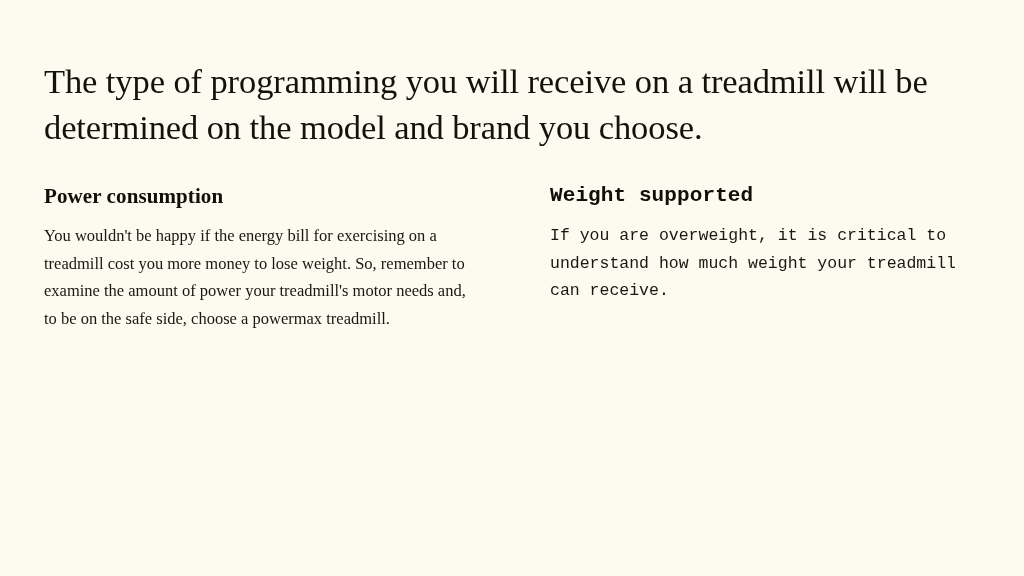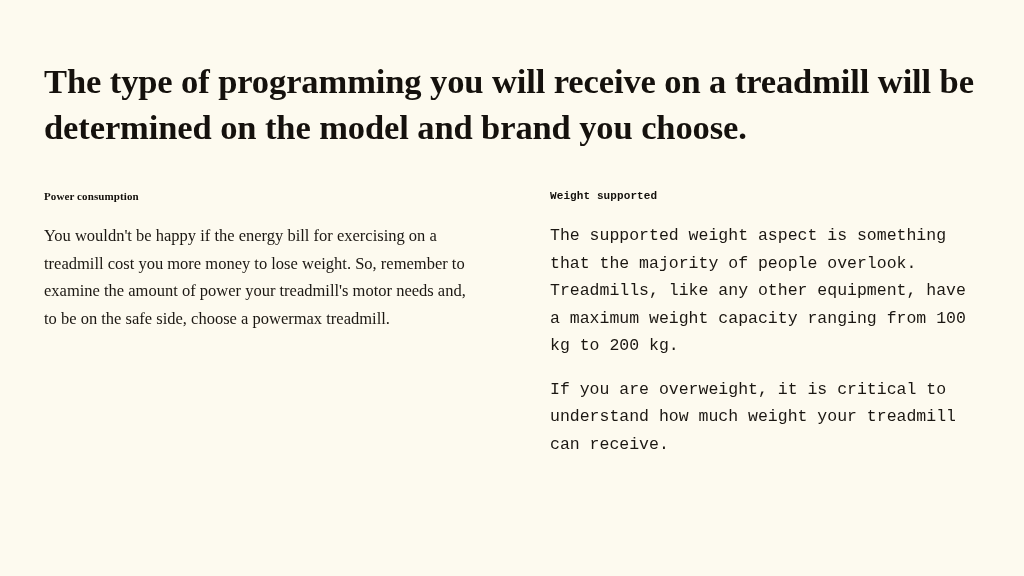--- a/index.html
+++ b/index.html
@@ -22,21 +22,21 @@
     -webkit-font-smoothing: antialiased;
   }
 
   .slide-title {
     position: absolute;
     left: 44px;
     top: 58px;
     width: 936px;
     font-size: 34.5px;
     line-height: 46px;
-    font-weight: 700;
+    font-weight: 400;
     letter-spacing: -0.1px;
     color: #15110d;
     margin: 0;
     white-space: pre-wrap;
   }
 
   .columns {
     position: absolute;
     left: 0;
     top: 186px;
@@ -46,21 +46,21 @@
   .column {
     position: absolute;
     top: 0;
     width: 432px;
   }
   .column-left  { left: 44px; }
   .column-right { left: 550px; font-family: Liberation Mono, monospace; }
 
   .column-heading {
     margin: 0 0 16px 0;
-    font-size: 11px;
+    font-size: 21px;
     line-height: 20px;
     font-weight: 700;
     letter-spacing: 0.1px;
     color: #120f0b;
   }
 
   .column-para {
     margin: 16px 0 16px 0;
     font-size: 16.5px;
     line-height: 27.5px;
@@ -78,18 +78,17 @@
 
   <div class="columns">
 
     <div class="column column-left">
       <h2 class="column-heading">Power consumption</h2>
       <p class="column-para">You wouldn't be happy if the energy bill for exercising on a treadmill cost you more money to lose weight. So, remember to examine the amount of power your treadmill's motor needs and, to be on the safe side, choose a powermax treadmill.</p>
     </div>
 
     <div class="column column-right">
       <h2 class="column-heading">Weight supported</h2>
-      <p class="column-para">The supported weight aspect is something that the majority of people overlook. Treadmills, like any other equipment, have a maximum weight capacity ranging from 100 kg to 200 kg.</p>
       <p class="column-para">If you are overweight, it is critical to understand how much weight your treadmill can receive.</p>
     </div>
 
   </div>
 </div>
 
 </body></html>

